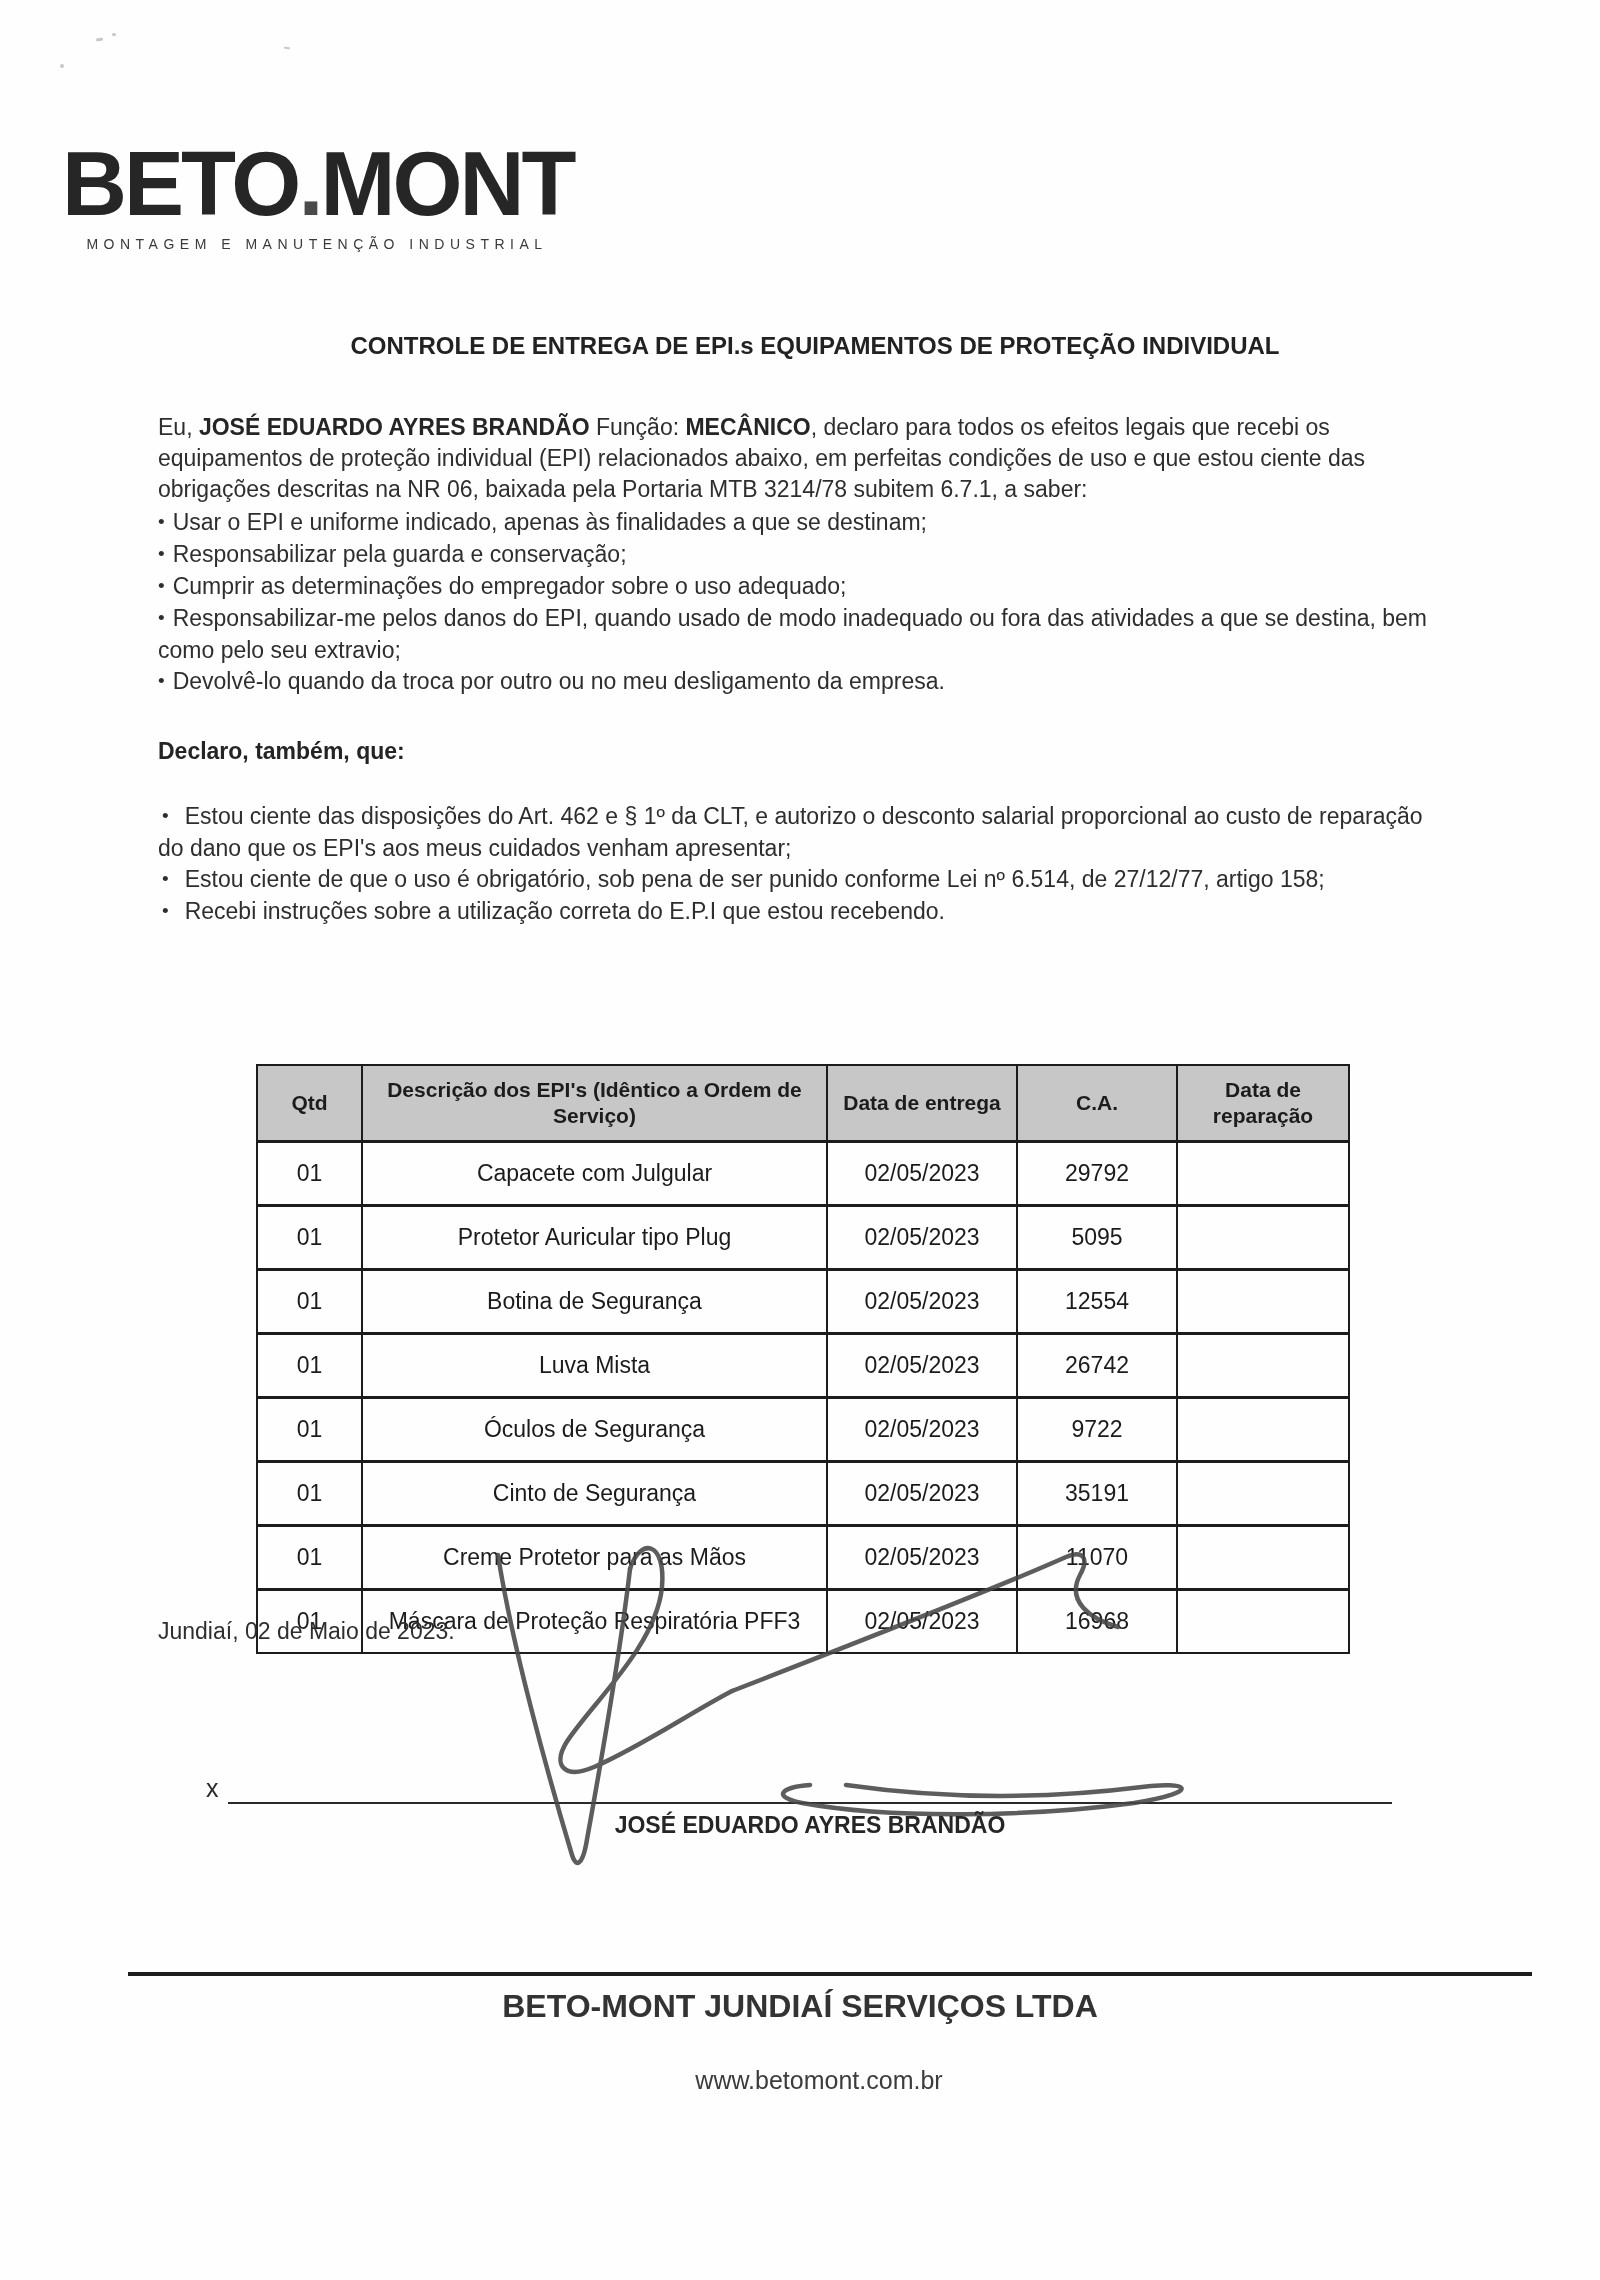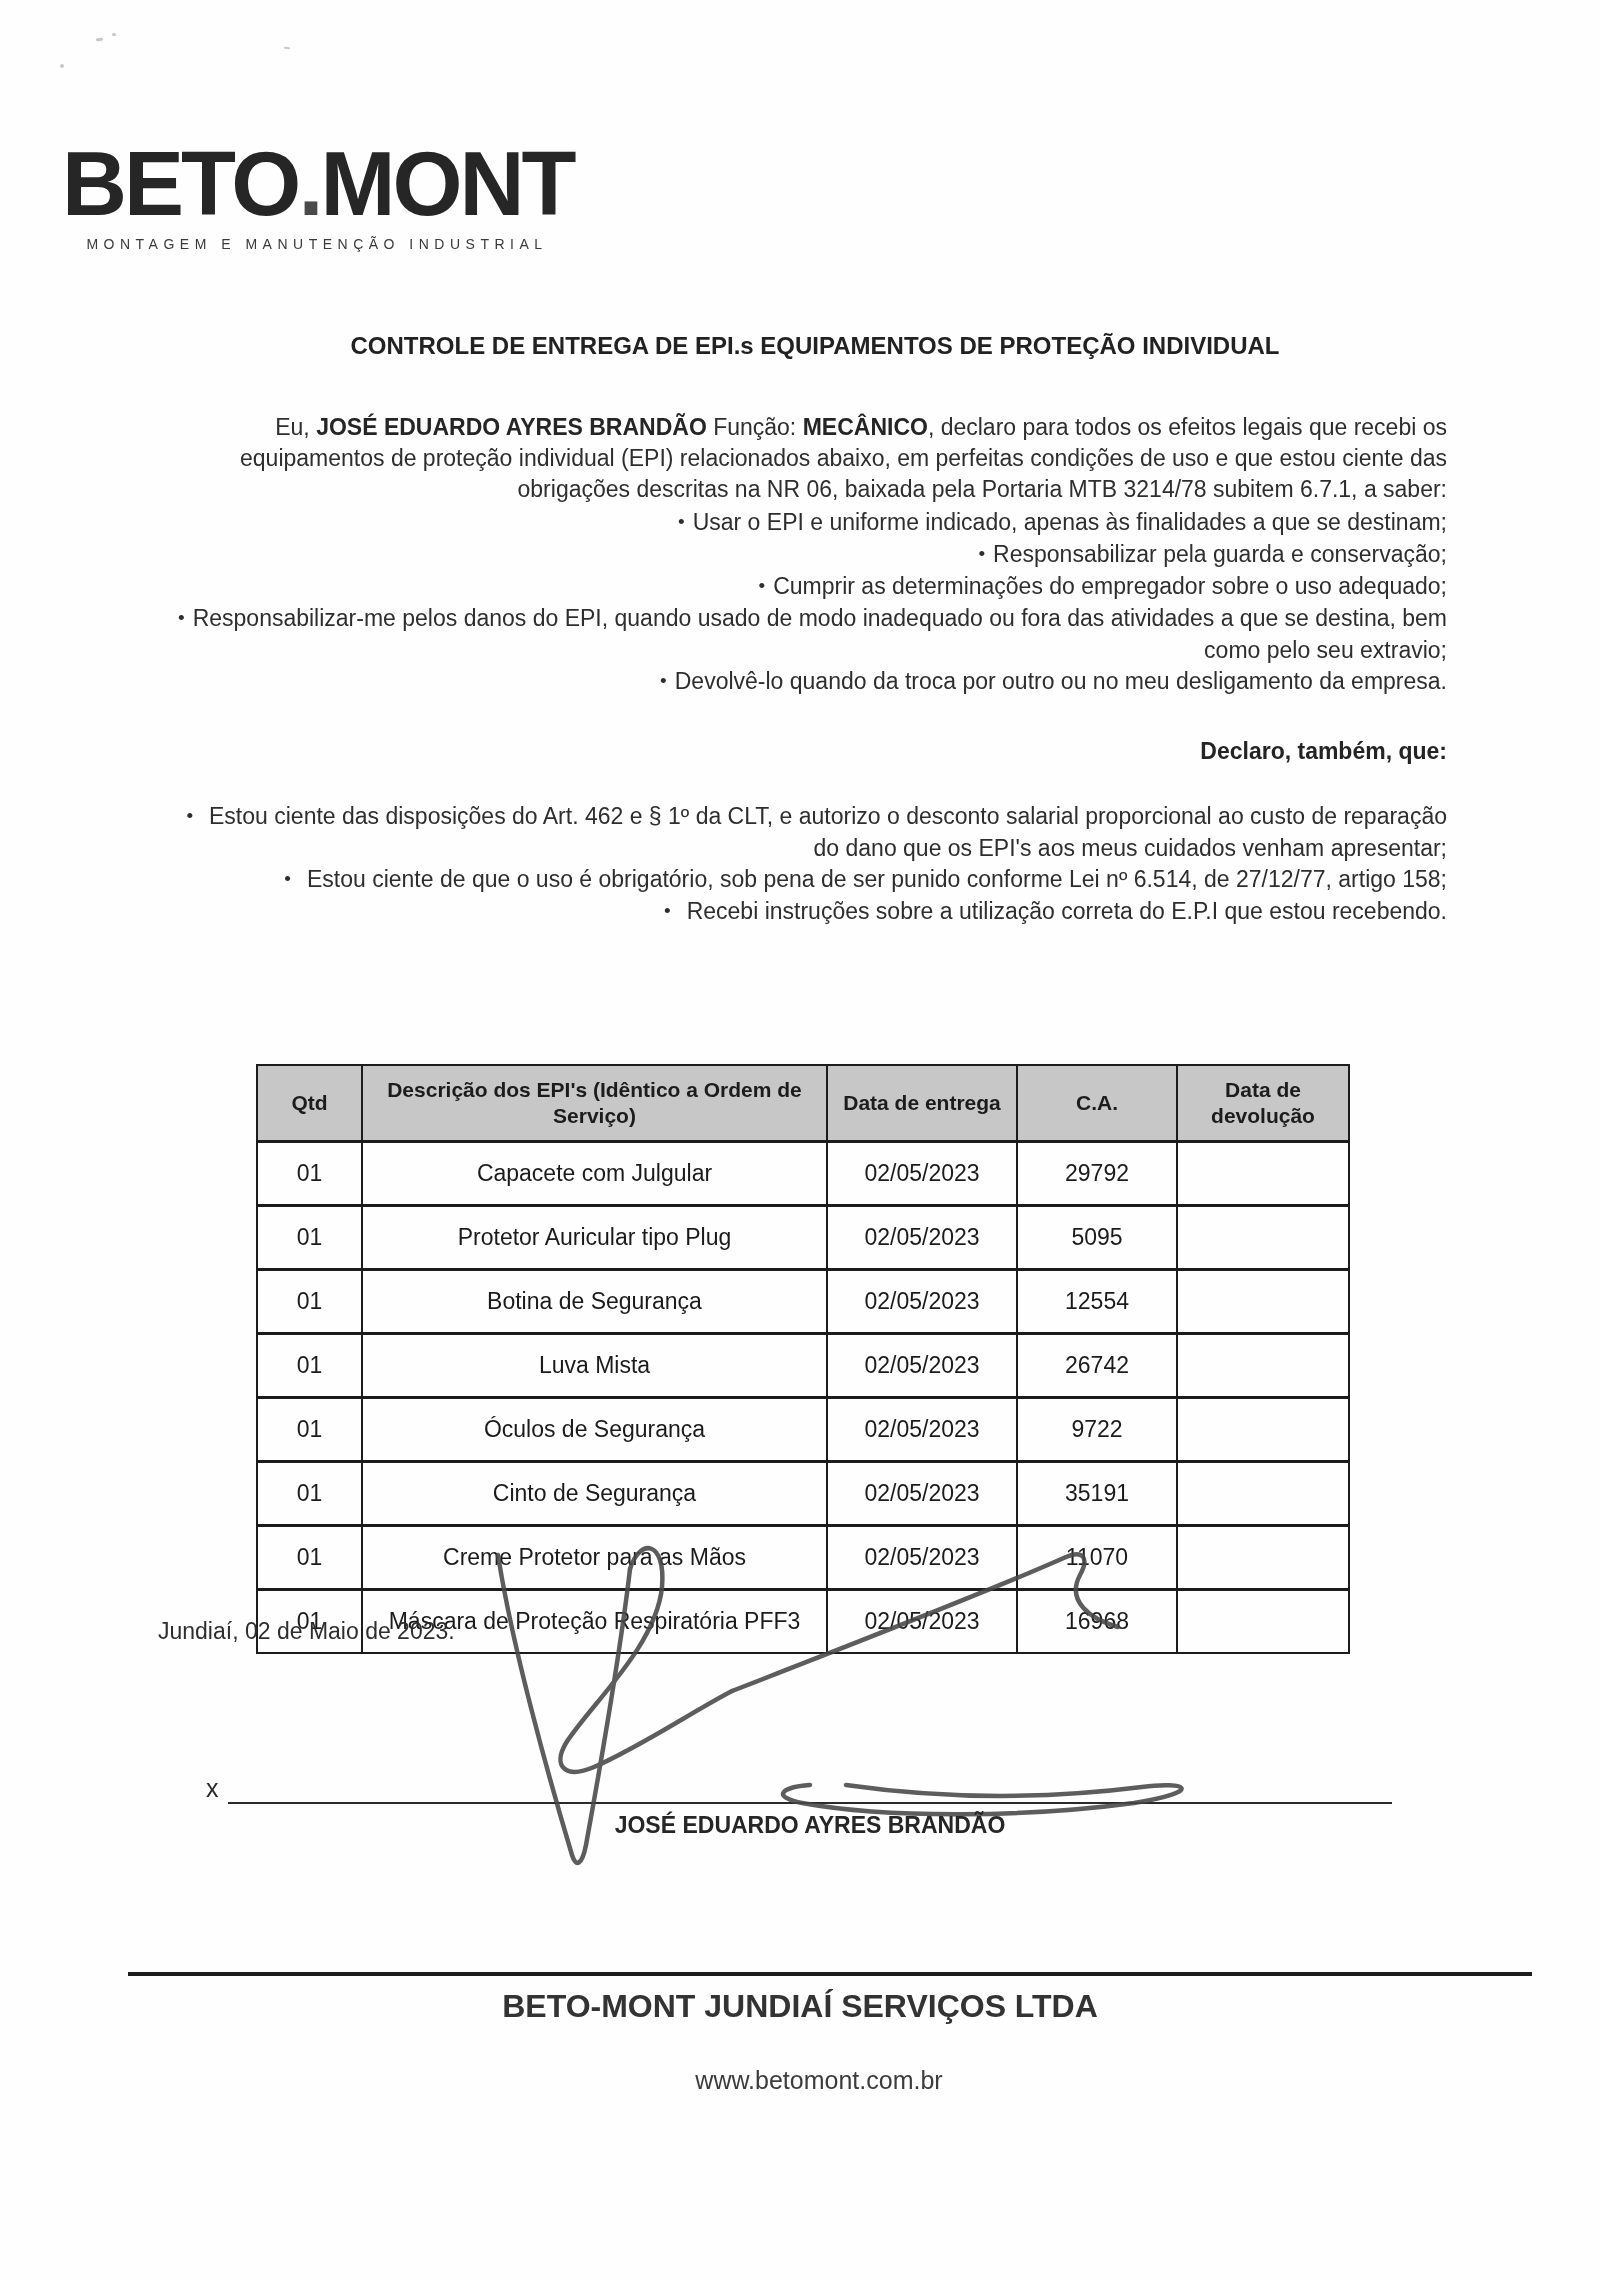--- a/index.html
+++ b/index.html
@@ -32,22 +32,22 @@
   }
 
   
   .doc-title{
     position:absolute;left:0;top:332px;width:1630px;
     text-align:center;font-weight:bold;font-size:24px;color:#222;
   }
 
   
   .body-block{
-    position:absolute;left:152px;top:412px;width:1295px;
-    font-size:23px;line-height:31px;color:#2e2e2e;text-align:right;
+    position:absolute;left:158px;top:412px;width:1295px;
+    font-size:23px;line-height:31px;color:#2e2e2e;
   }
   .intro b{color:#252525;}
   ul.plain{list-style:none;margin:0;padding:0;}
   ul.plain li{margin:0;}
   .bullet{display:inline-block;margin-right:8px;transform:translateY(-2px);font-size:19px;}
   .bullet2{display:inline-block;margin-right:16px;margin-left:4px;transform:translateY(-2px);font-size:19px;}
   .declare-heading{font-weight:bold;margin:38px 0 34px 0;color:#242424;}
 
   
   table.epi-table{
@@ -127,21 +127,21 @@
         <col style="width:190px">
         <col style="width:160px">
         <col style="width:172px">
     </colgroup>
     <thead>
       <tr>
         <th>Qtd</th>
         <th>Descrição dos EPI's (Idêntico a Ordem de Serviço)</th>
         <th>Data de entrega</th>
         <th>C.A.</th>
-        <th>Data de devolução</th>
+        <th>Data de reparação</th>
       </tr>
     </thead>
     <tbody>
       <tr>
         <td>01</td>
         <td>Capacete com Julgular</td>
         <td>02/05/2023</td>
         <td>29792</td>
         <td></td>
       </tr>

